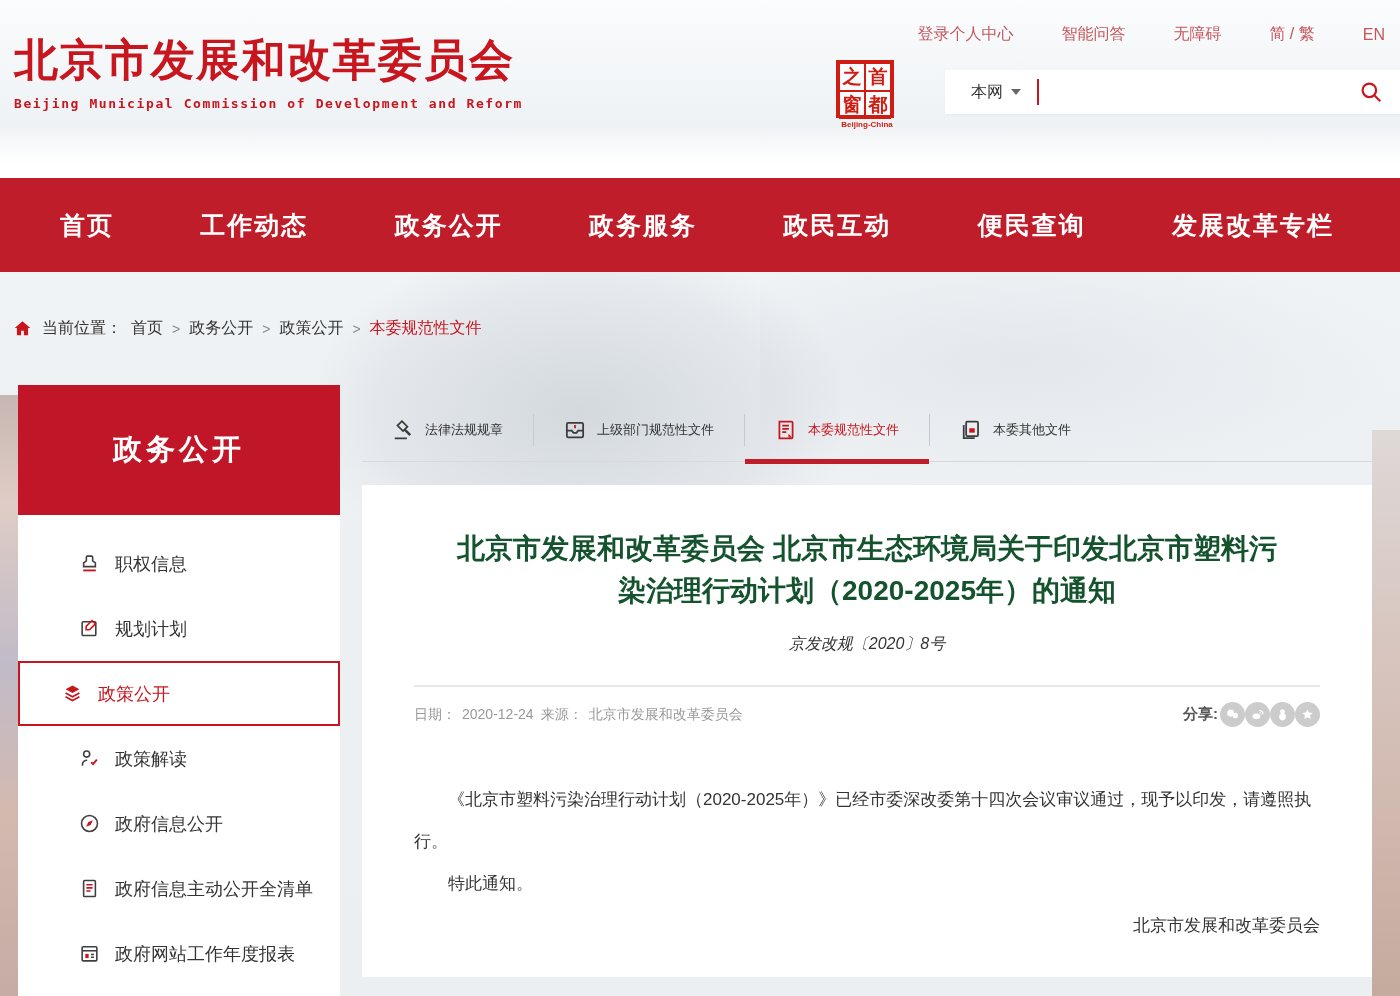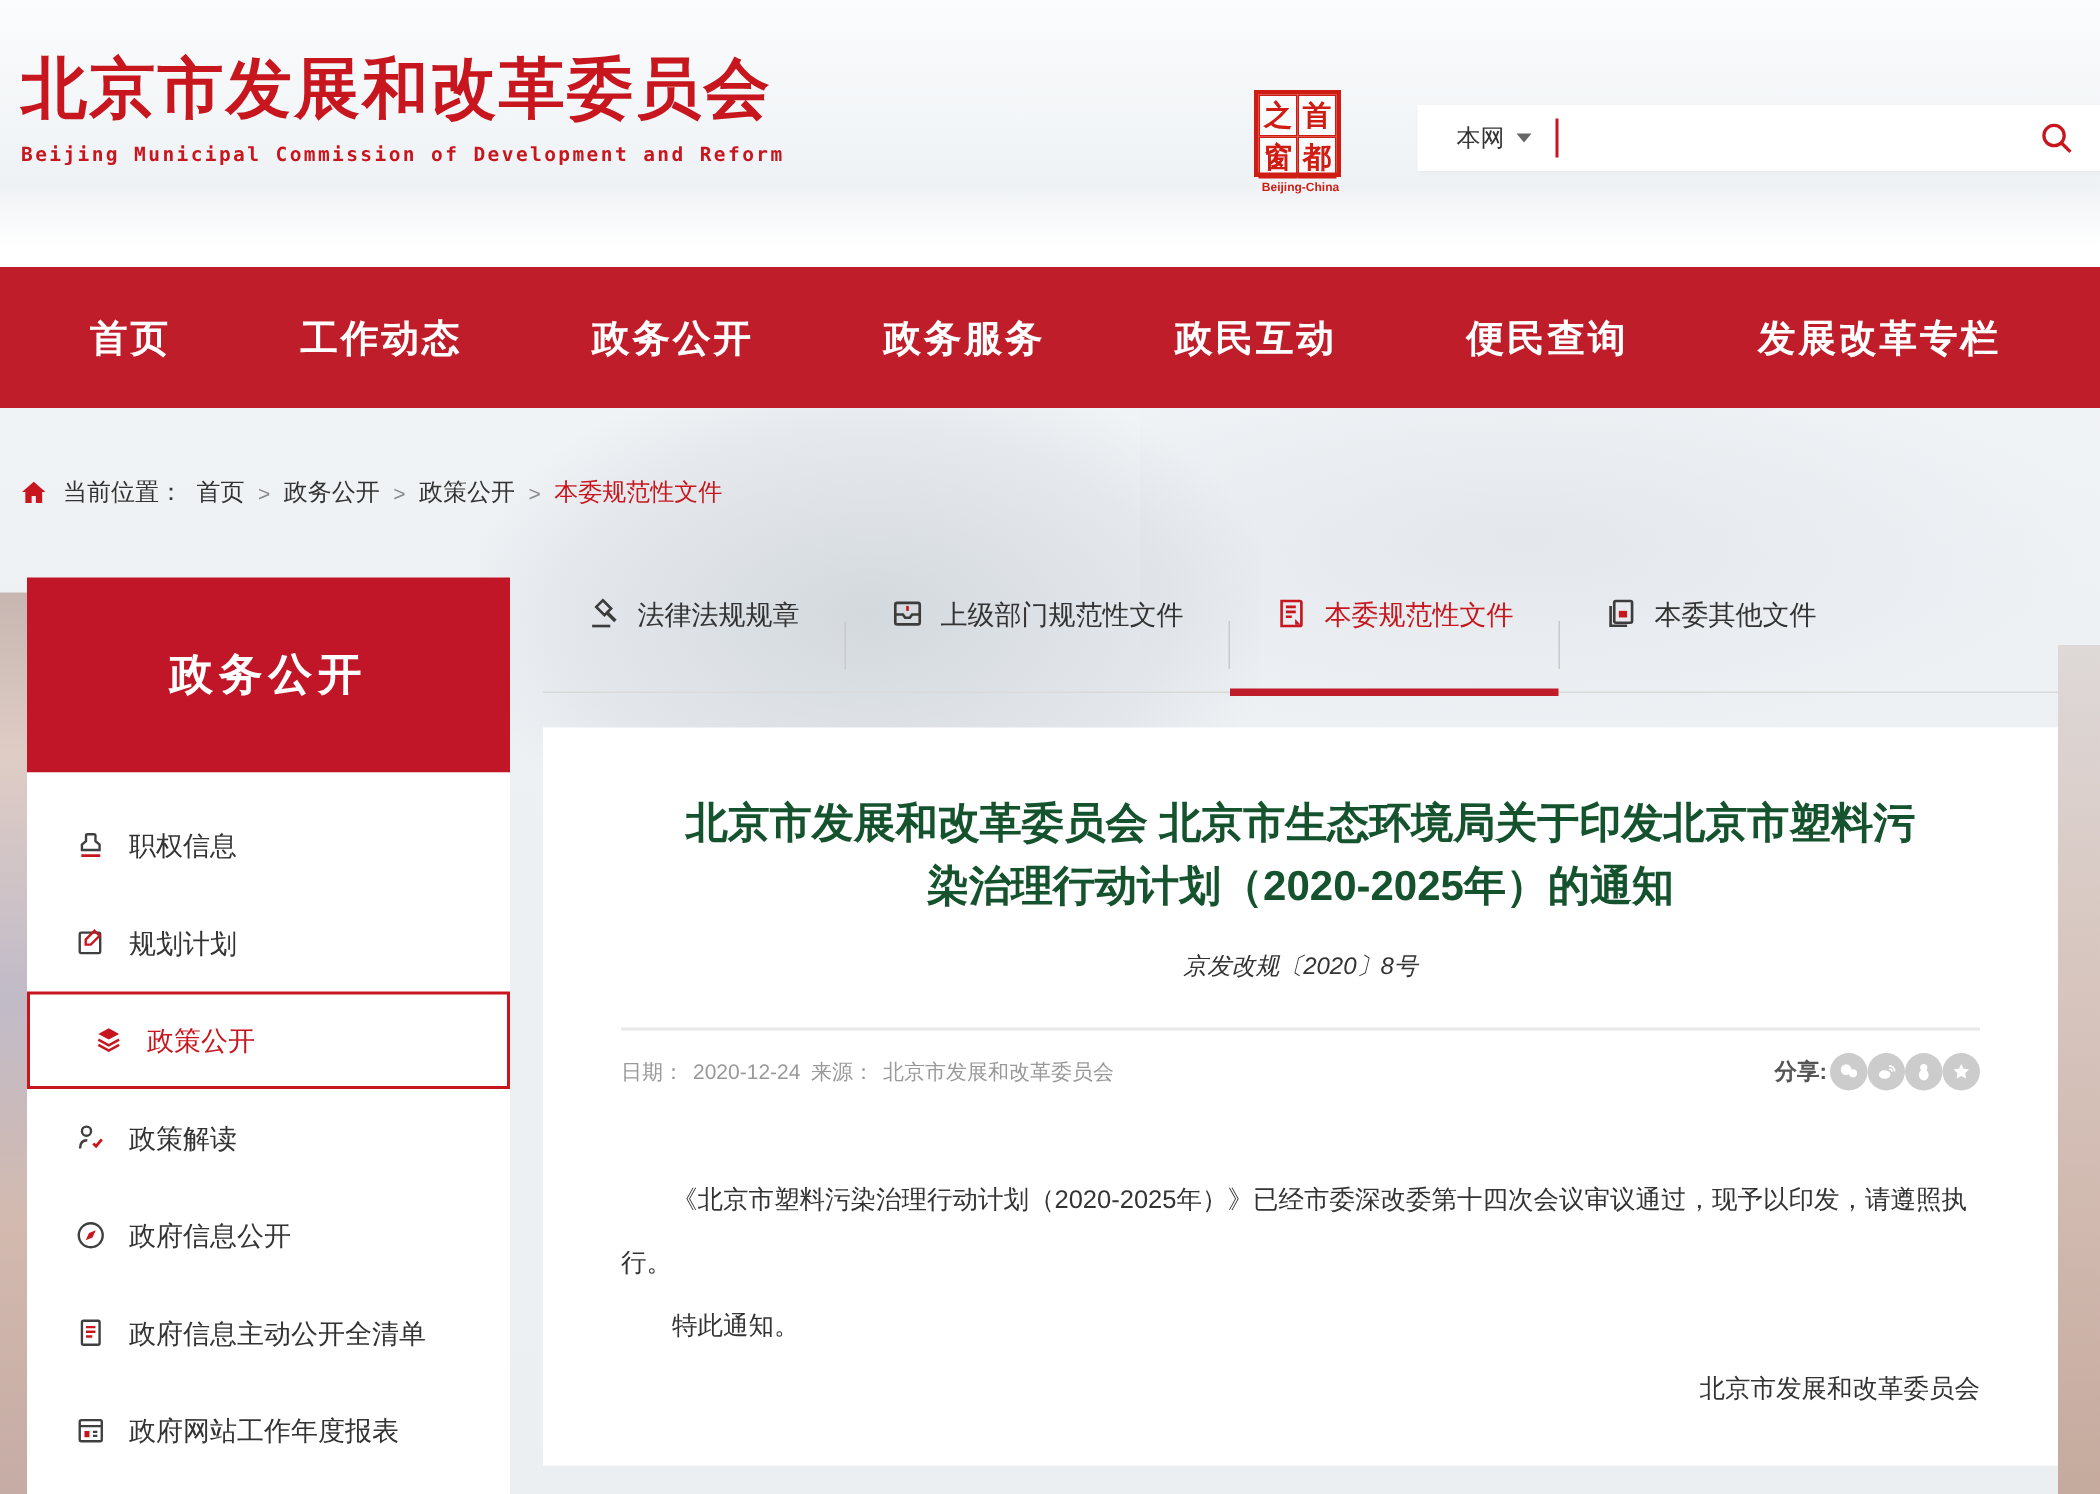--- a/index.html
+++ b/index.html
@@ -52,31 +52,31 @@
   .crumbs .sep { color:#8a8a8a; font-size:14px; }
   .crumbs a { color:#333; text-decoration:none; cursor:pointer; }
   .crumbs a.current { color:#c7161e; }
   .crumb-prefix { color:#333; }
 
   
   .sidebar { position:absolute; left:18px; top:385px; width:322px; height:611px; }
   .side-head { height:130px; background:#c01628; color:#fff; font-size:29px; font-weight:bold;
     letter-spacing:4px; display:flex; align-items:center; justify-content:center; }
   .side-list { background:#fff; height:481px; padding-top:16px; list-style:none; }
-  .side-item { height:65px; display:flex; align-items:center; gap:15px; padding-left:32px;
+  .side-item { height:65px; display:flex; align-items:center; gap:15px; padding-left:61px;
     font-size:18px; color:#333; cursor:pointer; }
   .side-item svg { flex:0 0 auto; color:#3f3f3f; }
   .side-item.active { border:2px solid #c7161e; padding-left:42px; color:#c7161e; }
   .side-item.active svg { color:#c7161e; }
 
   
   .content { position:absolute; left:362px; top:398px; width:1010px; }
   .tabs { position:relative; height:64px; display:flex; align-items:center; border-bottom:1px solid #d9d9d9; }
-  .tab { position:relative; height:100%; display:flex; align-items:flex-start; gap:11px; padding:0 30px;
-    font-size:18px; color:#333; cursor:pointer; white-space:nowrap; }
+  .tab { position:relative; height:100%; display:flex; align-items:center; gap:11px; padding:0 30px;
+    font-size:13px; color:#333; cursor:pointer; white-space:nowrap; }
   .tab svg { color:#3c3c3c; }
   .tab.active { color:#c7161e; }
   .tab.active svg { color:#c7161e; }
   .tab.active::after { content:""; position:absolute; left:0; right:0; bottom:-3px; height:5px; background:#c01d2b; }
   .tab-sep { width:1px; height:32px; background:#c9c9c9; }
 
   .card { margin-top:23px; background:#fff; padding:43px 52px 30px; min-height:486px; }
   .art-title { max-width:840px; margin:0 auto; text-align:center; font-size:28px; line-height:42px;
     font-weight:bold; color:#14532d; }
   .doc-no { margin-top:22px; text-align:center; font-size:16px; color:#333;font-style:italic; }
@@ -103,20 +103,27 @@
   <div class="wm-sky"></div>
   <div class="wm-left"></div>
   <div class="wm-right"></div>
 
   <header class="header">
     <div class="brand">
       <div class="brand-title">北京市发展和改革委员会</div>
       <div class="brand-sub">Beijing Municipal Commission of Development and Reform</div>
     </div>
 
+    <nav class="util">
+      <a>登录个人中心</a>
+      <a>智能问答</a>
+      <a>无障碍</a>
+      <a>简 / 繁</a>
+      <a>EN</a>
+    </nav>
 
     <div class="seal">
       <div class="seal-box">
         <span>之</span>
         <span>首</span>
         <span>窗</span>
         <span>都</span>
       </div>
       <div class="seal-cap">Beijing-China</div>
     </div>

